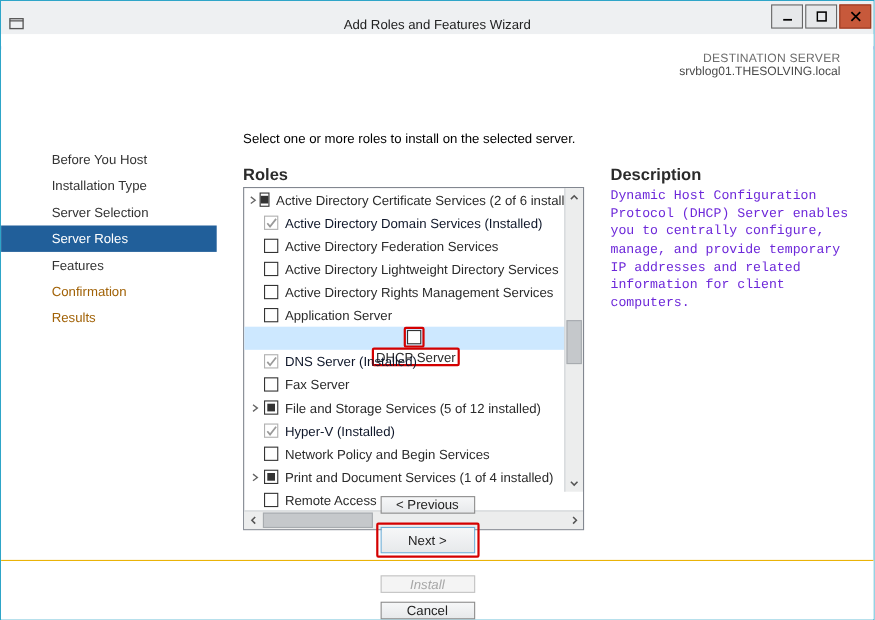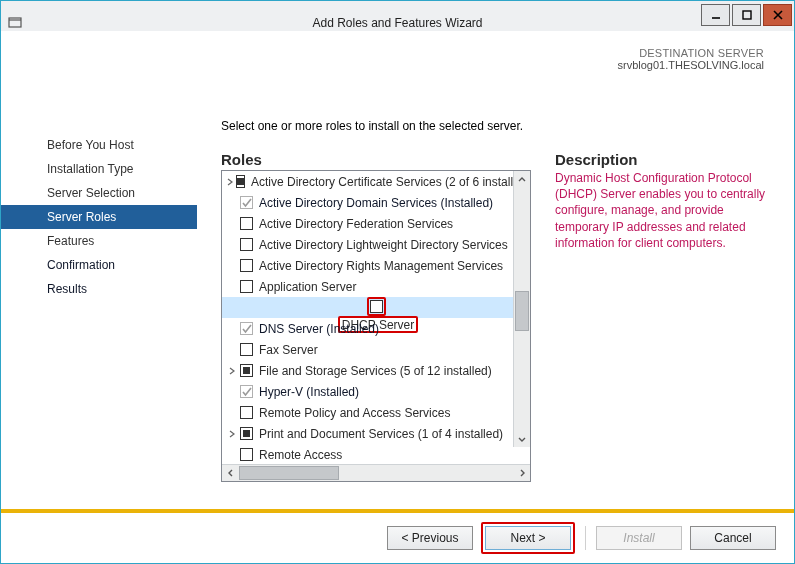--- a/index.html
+++ b/index.html
@@ -7,21 +7,21 @@
   body {
     font-family: "Segoe UI", Tahoma, sans-serif;
     font-size: 12px;
     color: #2b2b2b;
     background: #fff;
     width: 795px;
     height: 564px;
   }
   .window { width: 795px; height: 564px; background: #fff; border: 1px solid #2ea5c8; position: relative; }
   .titlebar {
-    height: 44px; background: #eef0f2; border-bottom: 1px solid #1d4ed8;
+    height: 44px; background: #eef0f2; border-bottom: 3px solid #1d4ed8;
     display: flex; align-items: center; position: relative;
   }
   .title-icon { width: 16px; height: 16px; margin: 0 6px; color: #555; }
   .title-text { position: absolute; left: 50%; transform: translateX(-50%); font-size: 12px; color: #222; }
   .title-controls { margin-left: auto; display: flex; height: 100%; }
   .tc-btn { width: 29px; height: 22px; border: 1px solid #666; margin: 3px 2px 0 0; display: flex; align-items: center; justify-content: center; background: #e6e8ea; }
   .tc-btn.close { background: #c7593b; color: #000; border-color: #9a3a22; }
   .tc-btn svg { width: 10px; height: 10px; }
 
   .client { position: absolute; top: 30px; left: 0; right: 0; bottom: 0; background: #fff; }
@@ -31,21 +31,21 @@
   .dest-block { position: absolute; right: 30px; top: 16px; text-align: right; color: #6d6d6d; font-size: 11px; }
   .dest-label { letter-spacing: 0.2px; }
   .dest-server { color: #4a4a4a; }
 
   .main-area { position: absolute; top: 88px; bottom: 54px; left: 0; right: 0; display: flex; }
 
   .nav { width: 196px; padding-top: 14px; }
   .nav-item {
     height: 24px; line-height: 24px; padding-left: 46px; font-size: 12px; color: #333;
   }
-  .nav-item.disabled { color: #0f172a; }
+  .nav-item.disabled { color: #a16207; }
   .nav-item.active { background: #215f9a; color: #fff; }
 
   .content { flex: 1; padding: 0 16px 0 24px; position: relative; }
   .instructions { font-size: 12px; color: #000000; margin: 0 0 18px 0; }
   .columns { display: flex; gap: 24px; }
   .roles-col { width: 310px; }
   .desc-col { flex: 1; }
   .col-header { font-weight: 600; font-size: 15px; margin-bottom: 2px; }
   .roles-box {
     border: 1px solid #828790; height: 312px; position: relative; background: #fff;
@@ -71,26 +71,26 @@
   .highlight-cb-wrap .cb { margin: 0; }
 
   .vscroll { position: absolute; top: 0; right: 0; bottom: 17px; width: 17px; background: #eceded; border-left: 1px solid #cfd3d6; }
   .vscroll .arrow { height: 17px; display: flex; align-items: center; justify-content: center; color: #555; }
   .vscroll .thumb { position: absolute; left: 1px; right: 1px; top: 120px; height: 40px; background: #c5c8cb; border: 1px solid #a7abaf; }
   .hscroll { height: 17px; background: #eceded; border-top: 1px solid #cfd3d6; display: flex; align-items: center; }
   .hscroll .arrow { width: 17px; display: flex; align-items: center; justify-content: center; color: #555; height: 100%; }
   .hscroll .track { flex: 1; height: 100%; position: relative; }
   .hscroll .thumb { position: absolute; top: 1px; bottom: 1px; left: 0; width: 100px; background: #c5c8cb; border: 1px solid #a7abaf; }
 
-  .desc-text { font-size: 12px; color: #be185d; line-height: 1.35; }
+  .desc-text { font-size: 12px; color: #6d28d9; line-height: 1.35; font-family: Liberation Mono, monospace; }
 
   .button-bar {
     position: absolute; left: 0; right: 0; bottom: 0; height: 54px;
-    border-top: 4px solid #eab308; display: flex; align-items: center; justify-content: flex-end;
-    padding-right: 18px; gap: 8px; background: #fff;
+    border-top: 1px solid #eab308; display: flex; align-items: center; justify-content: flex-end;
+    padding-right: 18px; gap: 8px; background: #fff; flex-direction: column;
   }
   .btn {
     min-width: 86px; height: 24px; padding: 0 10px; border: 1px solid #8b8b8b;
     background: linear-gradient(#f6f7f8, #e7e9eb); font-size: 12px; color: #222;
     display: inline-flex; align-items: center; justify-content: center;
   }
   .btn.disabled { color: #a7a7a7; border-color: #c2c2c2; background: #f4f4f4; font-style: italic; }
   .btn.defaultish { border-color: #6faed6; }
   .btn-highlight { border: 2px solid #d40000; border-radius: 2px; padding: 2px; display: inline-flex; }
   .btn-highlight .btn { margin: 0; }
@@ -233,21 +233,21 @@
                     <span class="cb checked disabled">
                       <svg viewBox="0 0 10 10">
                         <path d="M1 5l2.5 3L9 1" stroke="currentColor" fill="none" stroke-width="1.6"></path>
                       </svg>
                     </span>
                     <span class="role-label disabled">Hyper-V (Installed)</span>
                   </div>
                   <div class="role-row">
                     <span class="expander"></span>
                     <span class="cb"></span>
-                    <span class="role-label">Remote Policy and Access Services</span>
+                    <span class="role-label">Network Policy and Begin Services</span>
                   </div>
                   <div class="role-row">
                     <span class="expander">
                       <svg class="chev" viewBox="0 0 8 8">
                         <path d="M2 1l4 3-4 3" stroke="#666" fill="none" stroke-width="1.2"></path>
                       </svg>
                     </span>
                     <span class="cb partial"></span>
                     <span class="role-label">Print and Document Services (1 of 4 installed)</span>
                   </div>

